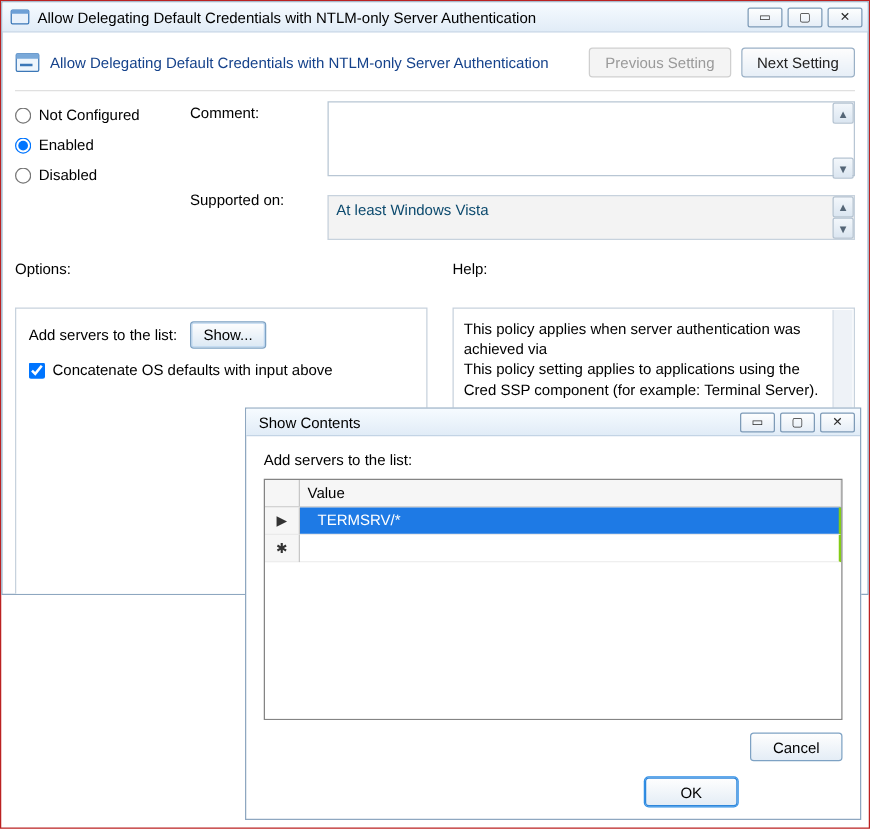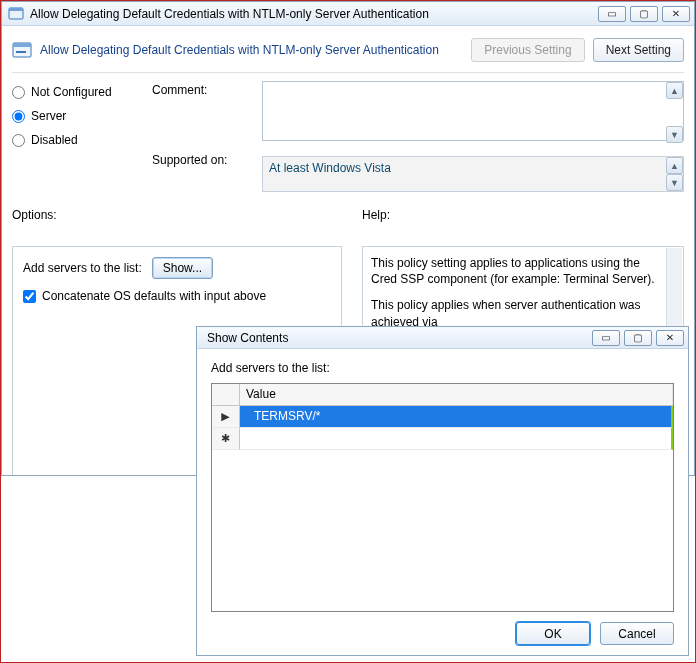--- a/index.html
+++ b/index.html
@@ -148,21 +148,21 @@
   .grid-row.selected .cell { background:#1e7ae5; color:#fff; }
   .grid-fill { flex:1; background:#fff; }
   .dlg-buttons { display:flex; gap:10px; justify-content:flex-end; padding-top:10px;}
   .dlgbtn {
     min-width:74px; height:23px;
     border:1px solid #7ea2c4;
     background:linear-gradient(#fefefe,#e4edf6);
     border-radius:3px; cursor:pointer;
     font-size:12px;
   }
-  .dlgbtn.default { box-shadow:0 0 0 1px #2f8fe7; border-color:#2f87db; }
+  .dlgbtn.default { box-shadow:0 0 0 1px #2f8fe7; border-color:#2f87db;margin-top:36px; }
 </style>
 </head>
 <body>
 
 <div class="window" style="left:0; top:0; width:694px; height:475px;">
   <div class="titlebar">
     <span class="icon">
       <svg width="16" height="16" viewBox="0 0 16 16">
           <rect x="1" y="2" width="14" height="11" rx="1" fill="#e8f1fb" stroke="#3b77b7"></rect>
           <rect x="1" y="2" width="14" height="3" fill="#6ea0d6"></rect>
@@ -190,21 +190,21 @@
     </div>
 
     <div class="cfgrow">
       <div class="radios">
         <label class="radio">
           <input type="radio" name="state" style="">
           <span>Not Configured</span>
         </label>
         <label class="radio">
           <input type="radio" name="state" checked="" style="">
-          <span>Server</span>
+          <span>Enabled</span>
         </label>
         <label class="radio">
           <input type="radio" name="state" style="">
           <span>Disabled</span>
         </label>
       </div>
       <div class="labels">
         <span>Comment:</span>
         <span>Supported on:</span>
       </div>
@@ -232,22 +232,22 @@
           </div>
           <label class="chk">
             <input type="checkbox" checked="" style="">
             <span>Concatenate OS defaults with input above</span>
           </label>
         </div>
       </div>
       <div class="sec">
         <div class="sec-label">Help:</div>
         <div class="helpbox">
+          <div style="padding-right:18px;">This policy applies when server authentication was achieved via</div>
           <div style="margin-bottom:10px; padding-right:18px;">This policy setting applies to applications using the Cred SSP component (for example: Terminal Server).</div>
-          <div style="padding-right:18px;">This policy applies when server authentication was achieved via</div>
           <div class="sbar"></div>
         </div>
       </div>
     </div>
   </div>
 </div>
 
 <div class="window" style="left:195px; top:325px; width:493px; height:330px;">
   <div class="titlebar">
     <span class="title" style="padding-left:4px">Show Contents</span>

